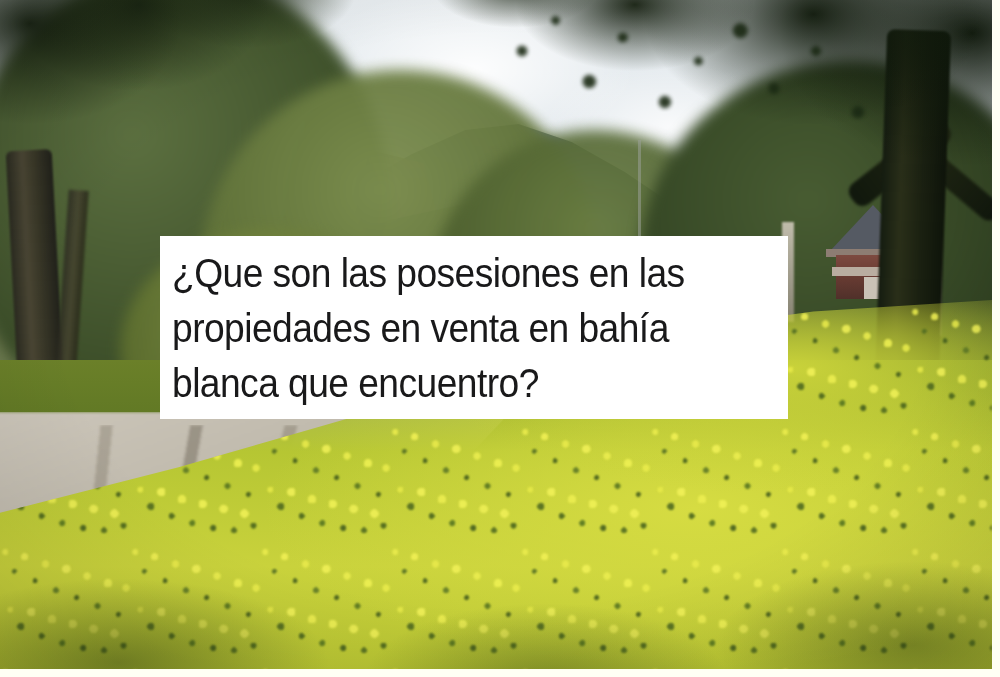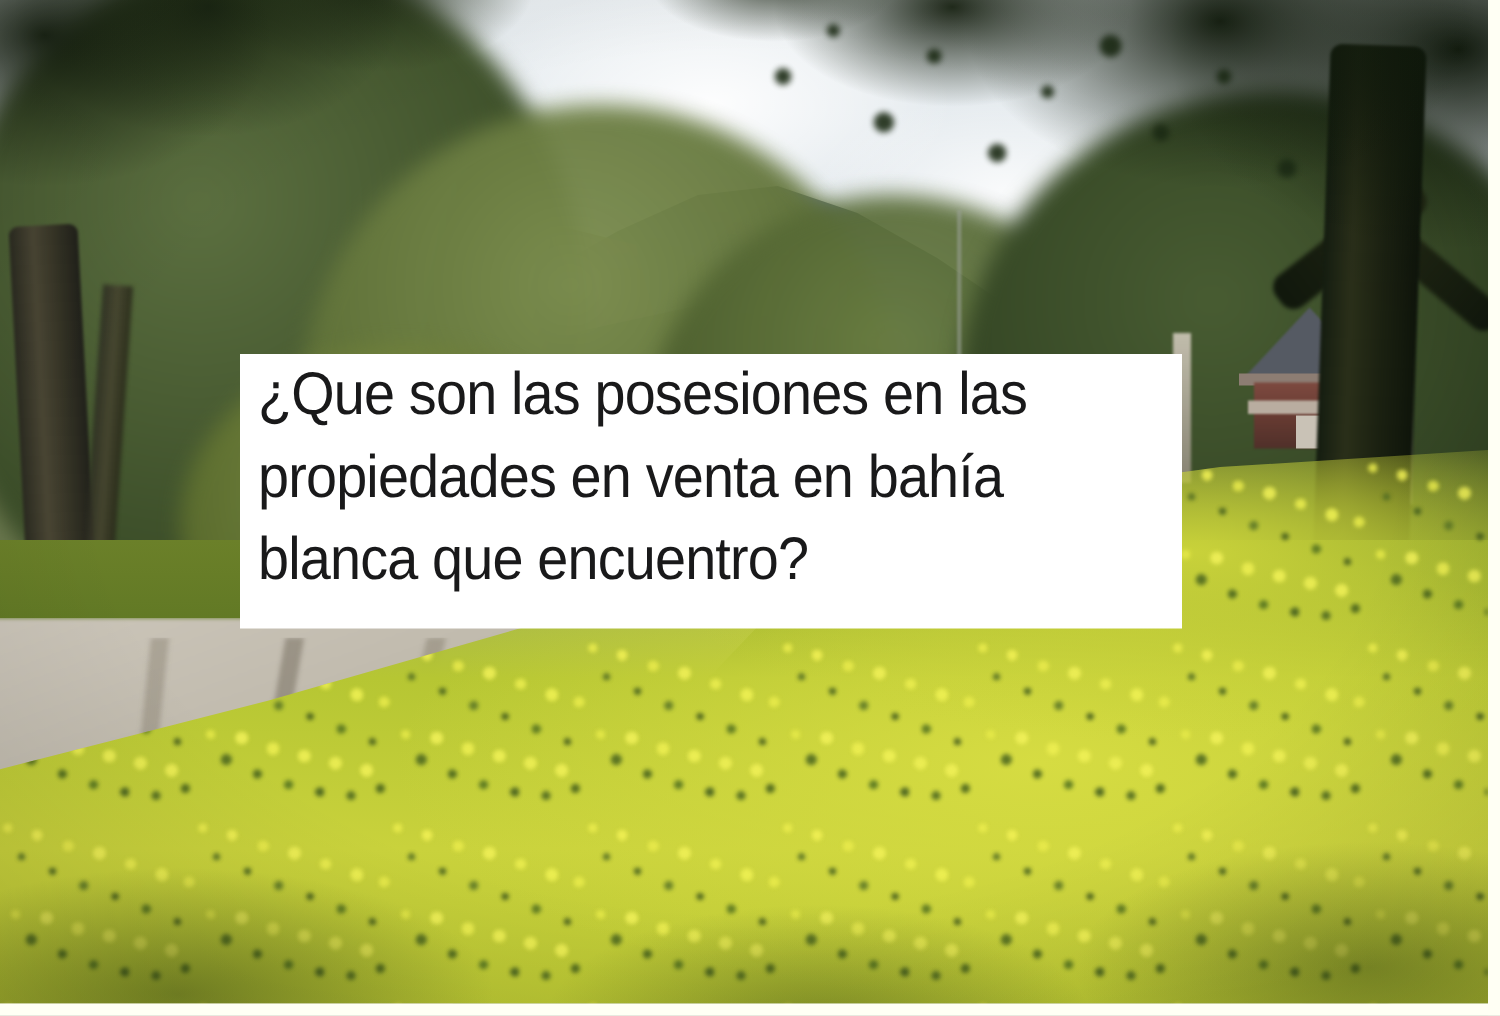--- a/index.html
+++ b/index.html
@@ -367,21 +367,21 @@
 
   
   .caption-card {
     position: absolute;
     left: 160px;
     top: 236px;
     width: 628px;
     height: 183px;
     background: #ffffff;
     box-sizing: border-box;
-    padding: 0 0 0 12px;
+    padding: 10px 0 0 12px;
   }
   .caption-line {
     font-family: "Liberation Sans", sans-serif;
     font-size: 40px;
     line-height: 55px;
     color: #19191a;
     letter-spacing: -0.6px;
     white-space: nowrap;
     transform: scaleX(0.93);
     transform-origin: left center;

